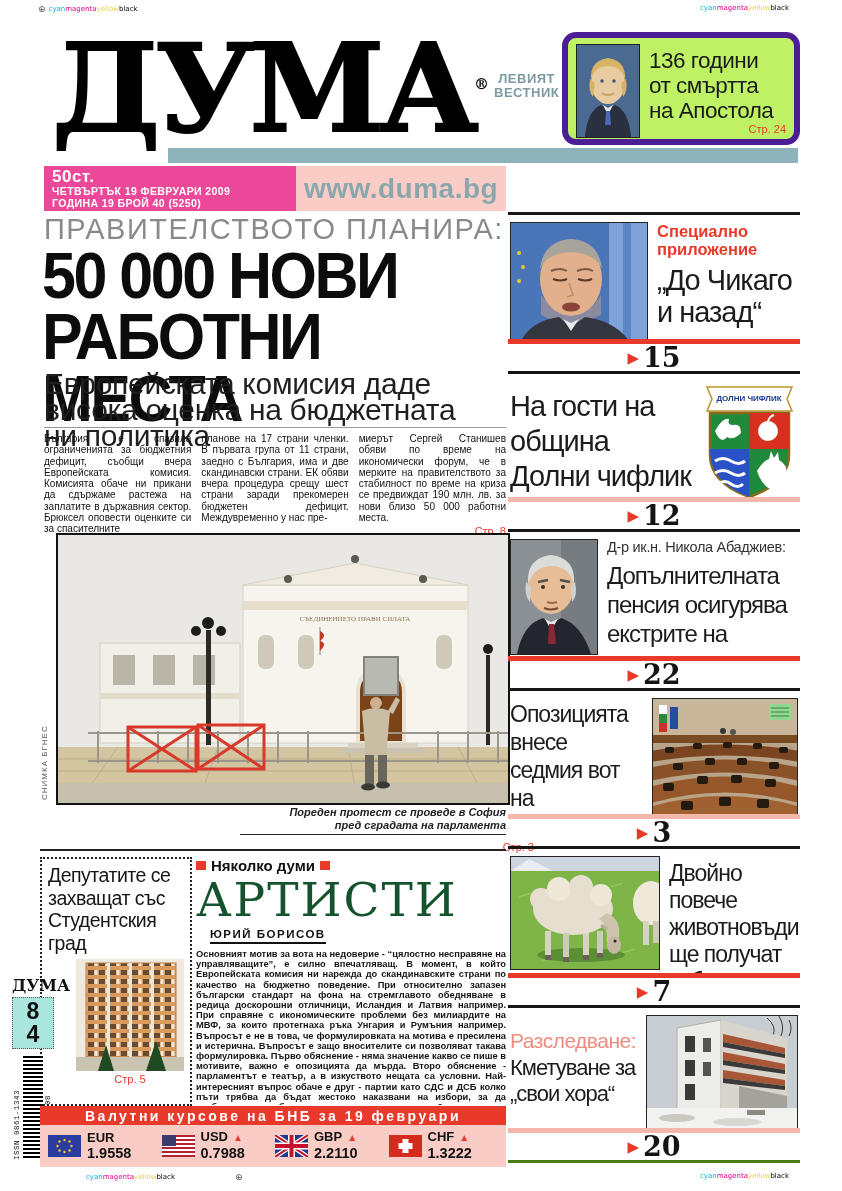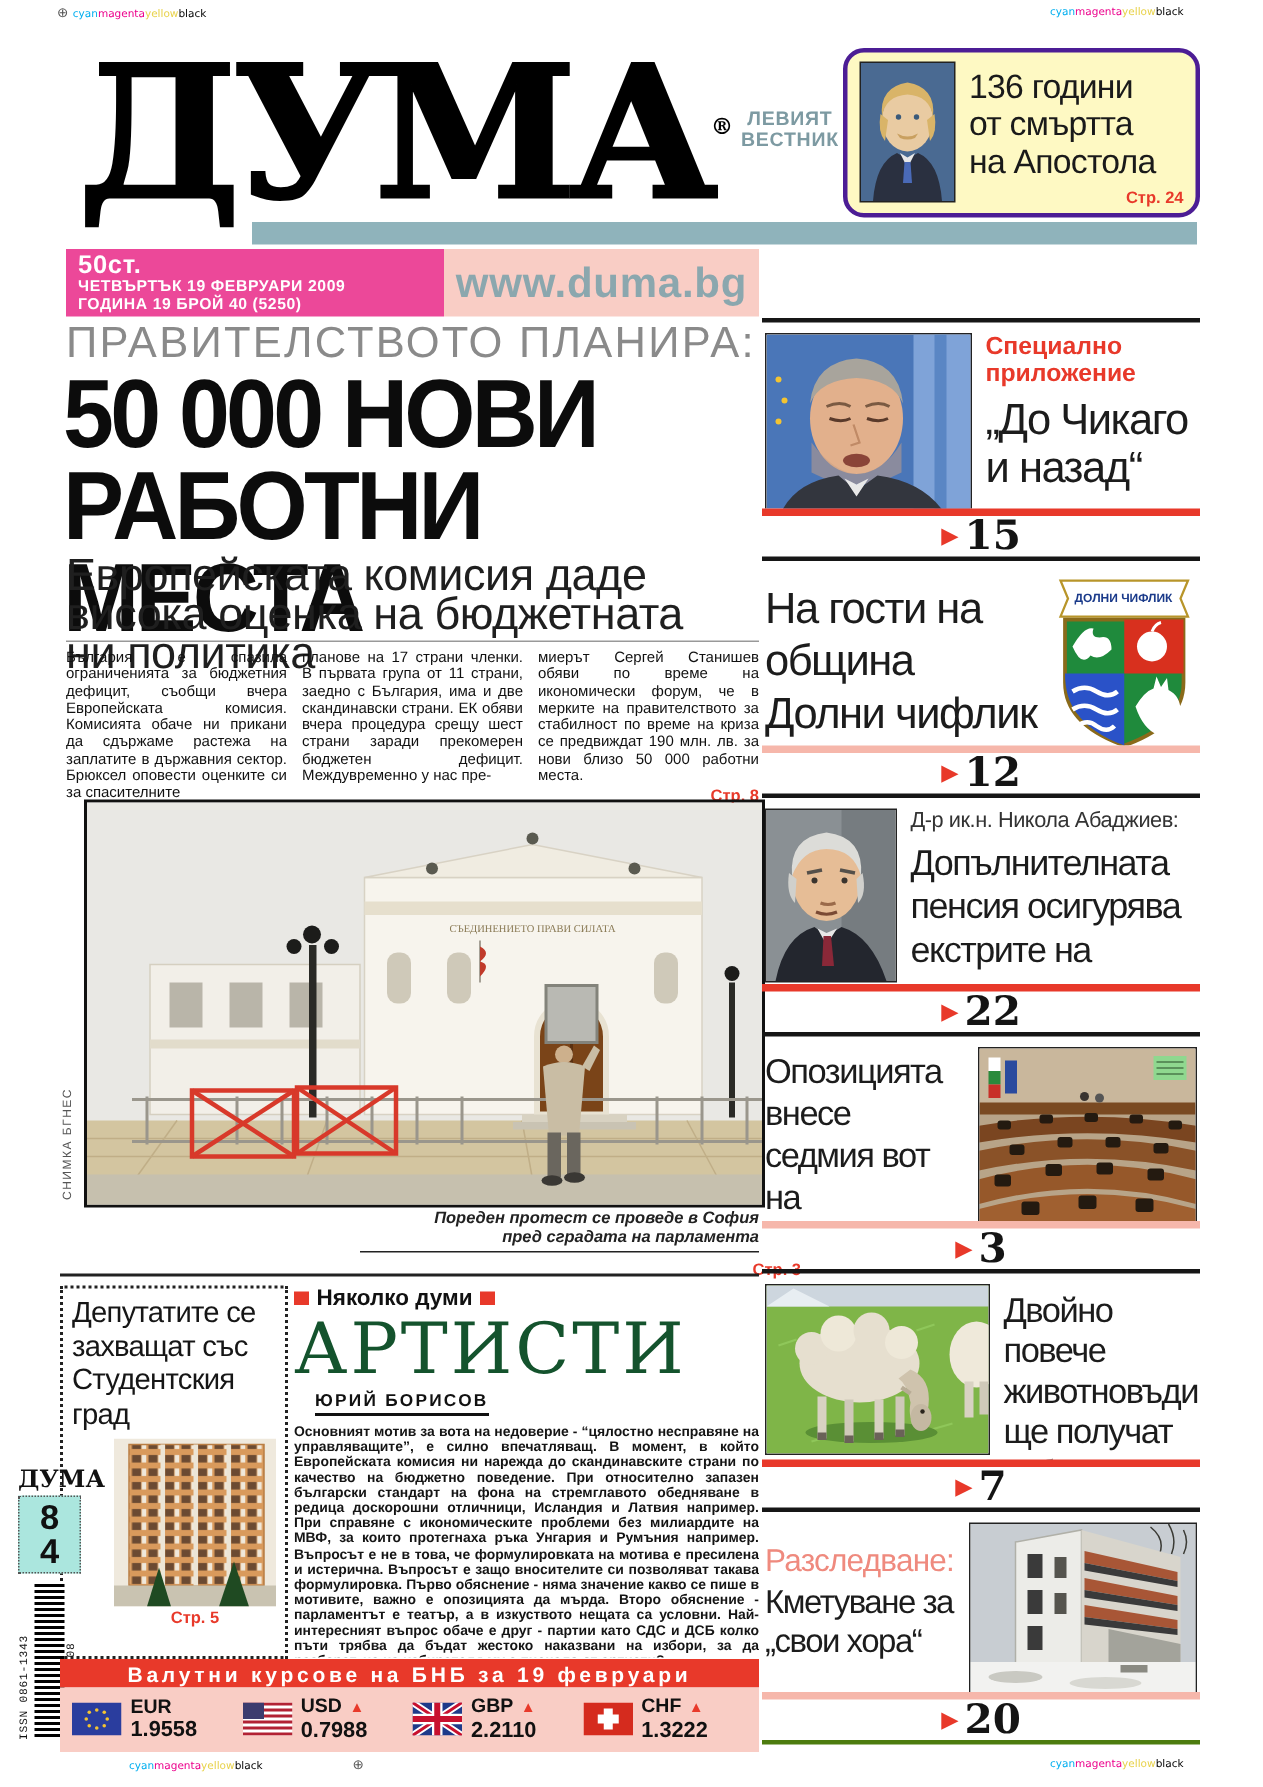--- a/index.html
+++ b/index.html
@@ -8,23 +8,23 @@
   
   .regmark{font-size:7px;letter-spacing:0;display:flex;gap:0;align-items:center;font-family:"DejaVu Sans",sans-serif;}
   .regmark .c{color:#00aeef}.regmark .m{color:#ec008c}.regmark .y{color:#e8d24a}.regmark .k{color:#000}
   .regsym{font-size:9px;color:#555;margin-right:3px;}
   
   .mast-title{font-family:"DejaVu Serif",serif;font-weight:bold;font-size:122px;line-height:108px;letter-spacing:-5px;color:#000;-webkit-text-stroke:2px #000;}
   .mast-reg{font-size:15px;vertical-align:super;-webkit-text-stroke:0;letter-spacing:0;}
   .tagline{color:#7d9aa2;font-weight:bold;font-size:13px;line-height:14px;letter-spacing:.5px;}
   .tealbar{background:#8fb3bb;height:15px;}
   
-  .levski{border:3px solid #4c1d95;border-radius:14px;background:#fef9c3;display:flex;gap:9px;padding:6px 8px;box-sizing:border-box;justify-content:center;}
+  .levski{border:6px solid #4c1d95;border-radius:14px;background:#bef264;display:flex;gap:9px;padding:6px 8px;box-sizing:border-box;justify-content:center;}
   .levski-text{font-size:22.5px;line-height:25px;color:#1a1a1a;letter-spacing:-.5px;padding-top:4px;}
-  .pgref{color:#e8392a;font-weight:bold;font-size:11px;padding-left:28px;}
+  .pgref{color:#e8392a;font-weight:normal;font-size:11px;padding-left:28px;}
   .ph{border:1.5px solid #222;flex:none;display:block;}
   
   .datebar{display:flex;height:45px;}
   .db-red{background:#ec4899;color:#fff;width:252px;box-sizing:border-box;padding:3px 0 0 8px;}
   .db-price{font-size:17px;font-weight:bold;line-height:16px;letter-spacing:.5px;}
   .db-line{font-size:10.5px;font-weight:bold;line-height:12px;letter-spacing:.4px;}
   .db-pink{background:#f9cdc5;flex:1;display:flex;align-items:center;justify-content:center;}
   .db-site{color:#8ba7ae;font-weight:bold;font-size:28px;letter-spacing:.5px;}
   
   .kicker{font-size:29px;color:#8a8a8a;letter-spacing:1.5px;}

